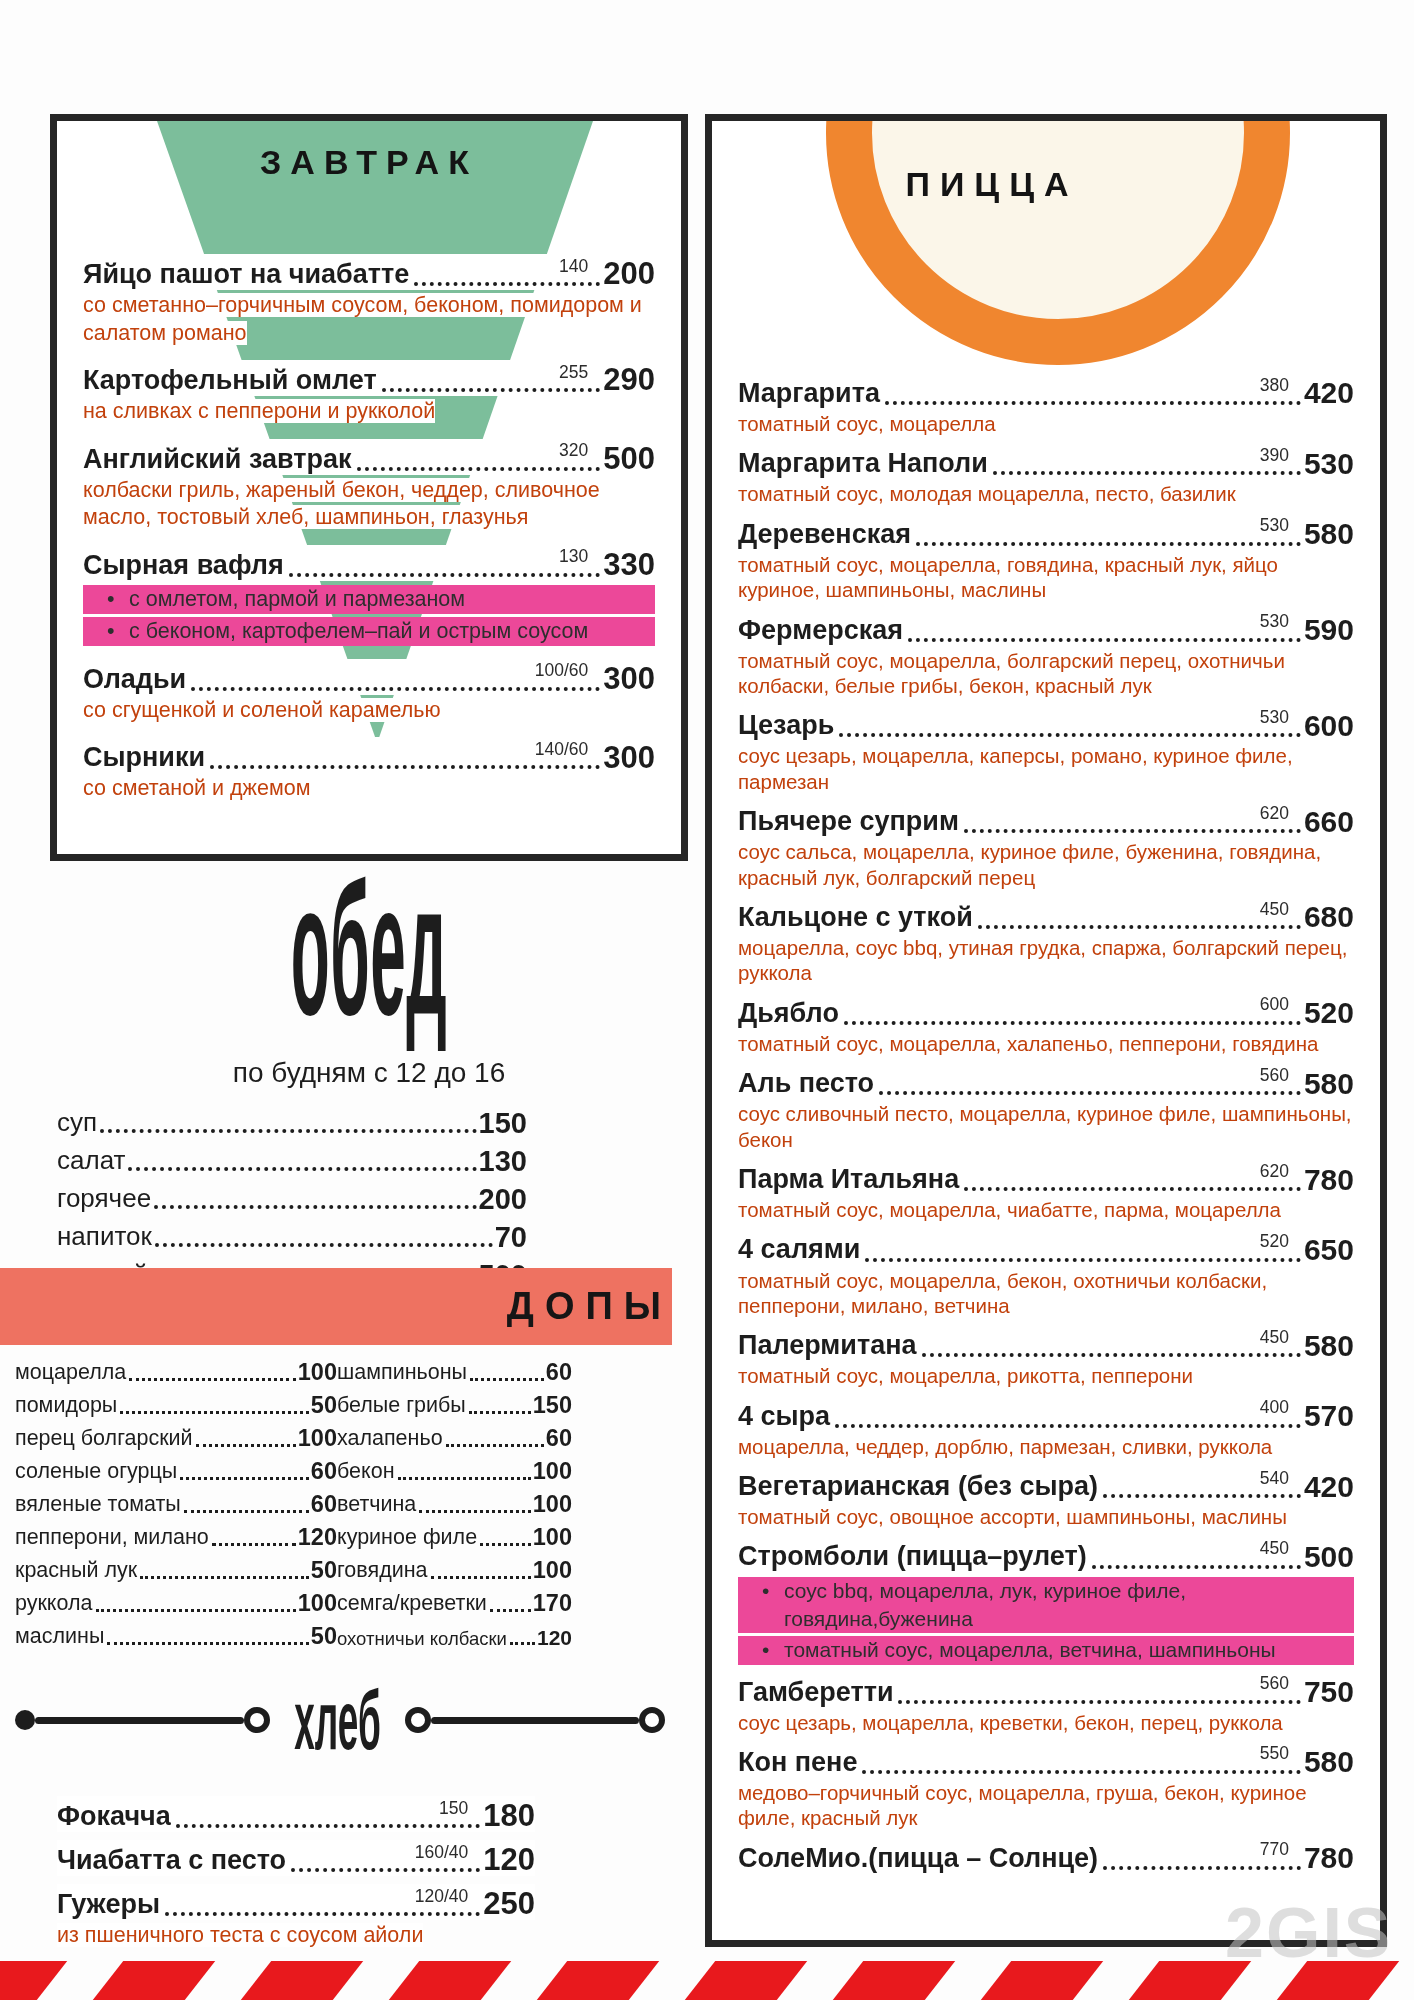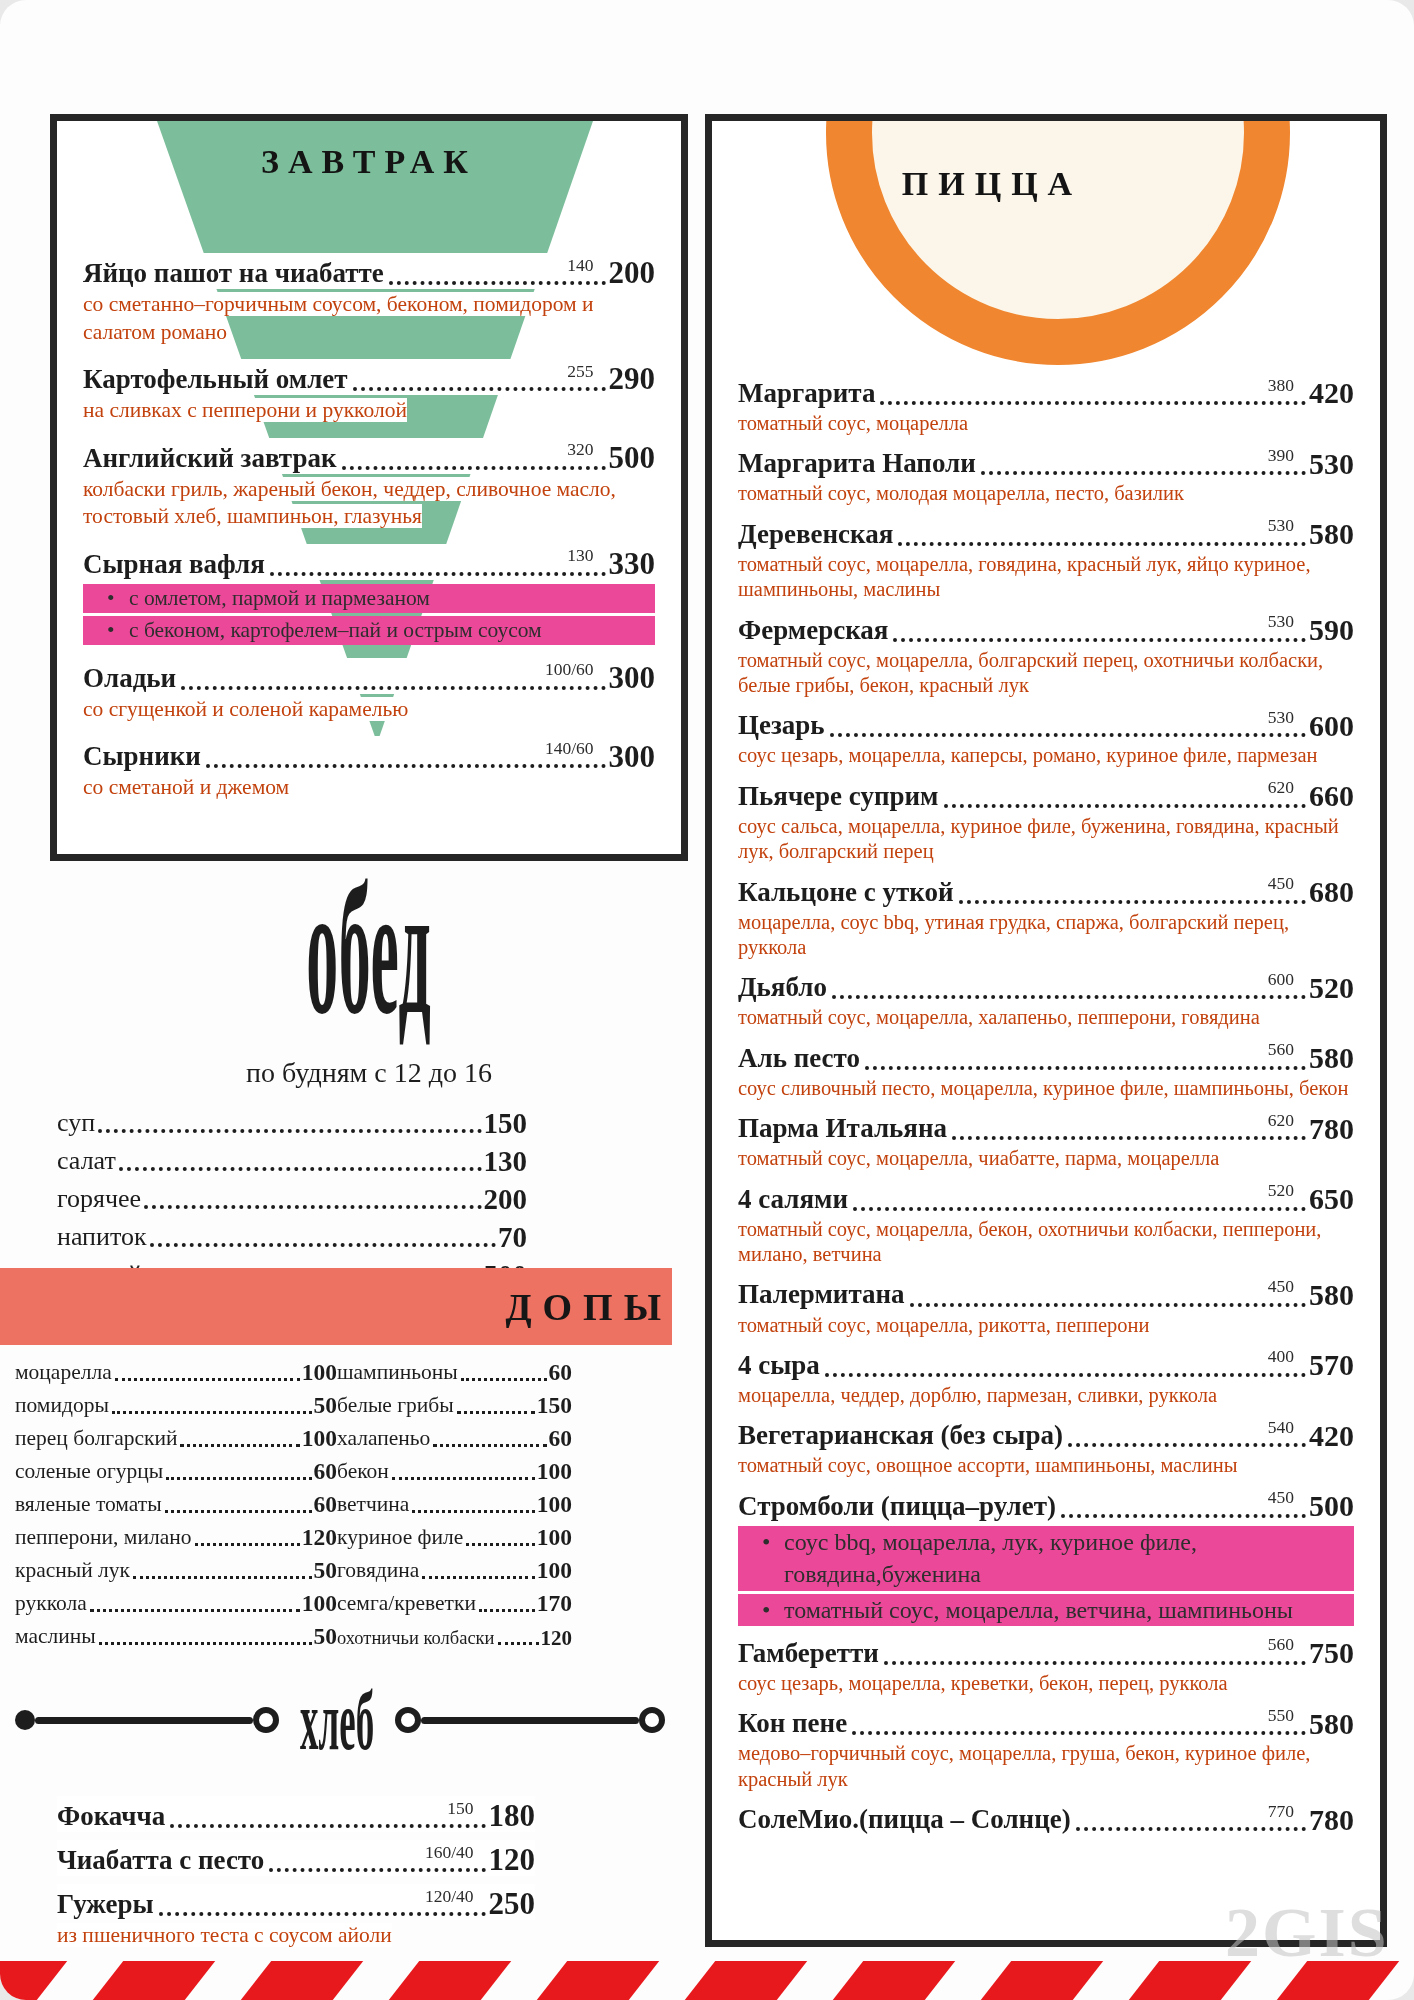--- a/index.html
+++ b/index.html
@@ -1,17 +1,17 @@
 <!DOCTYPE html>
 <html><head>
 <meta charset="utf-8">
 <style>
   html,body{margin:0;padding:0;background:#e9e9e9;}
   .page{position:relative;width:1414px;height:2000px;background:#fdfdfd;overflow:hidden;
-        font-family:Liberation Serif, serif;color:#1d1d1d;border-radius:26px;}
+        font-family:Liberation Sans, sans-serif;color:#1d1d1d;}
 
   
   .box{position:absolute;box-sizing:border-box;border:7px solid #262626;background:#fff;overflow:hidden;}
   .bf-box{left:50px;top:114px;width:638px;height:747px;padding:10px 26px 0 26px;}
   .pz-box{left:705px;top:114px;width:682px;height:1833px;padding:0 26px;}
 
   
   .tri{position:absolute;left:100px;top:0;width:436px;height:622px;background:#7cbe9b;
        clip-path:polygon(0 0,100% 0,50.5% 100%);z-index:0;}
   
@@ -38,21 +38,21 @@
   .pr{font-size:31px;font-weight:700;line-height:1.02;padding-left:3px;}
   .pz-box .nm{font-size:27px;}
   .pz-box .pr{font-size:30px;}
   .desc-wrap{font-size:0;margin:0;}
   .desc{font-size:21.5px;line-height:1.28;color:#c2410c;background:#fff;
         box-decoration-break:clone;-webkit-box-decoration-break:clone;}
   .pz-box .desc{font-size:20.5px;line-height:1.24;}
   .bullets{margin:4px 0 0 0;padding:0;list-style:none;}
   .bullets .bullet{position:relative;background:#ec4899;font-size:21.5px;line-height:1.35;
         color:#2e2e2e;padding-left:46px;margin-bottom:3px;}
-  .pz-box .bullets .bullet{font-size:24px;}
+  .pz-box .bullets .bullet{font-size:21px;}
   .bullets .bullet::before{content:"\2022";position:absolute;left:24px;top:0;}
 
   
   .lunch-sec{position:absolute;left:50px;top:868px;width:638px;}
   .big-wrap{height:175px;display:flex;align-items:flex-end;justify-content:center;overflow:visible;}
   .big-title{display:inline-block;font-size:110px;line-height:1;font-weight:700;
              transform:scale(0.58,1.7);transform-origin:center bottom;letter-spacing:1px;}
   .lunch-sub{text-align:center;font-size:28px;margin:14px 0 16px 0;color:#1d1d1d;}
   .lunch-items{margin-left:7px;width:470px;}
   .lrow{display:flex;align-items:flex-end;margin-bottom:5px;}

